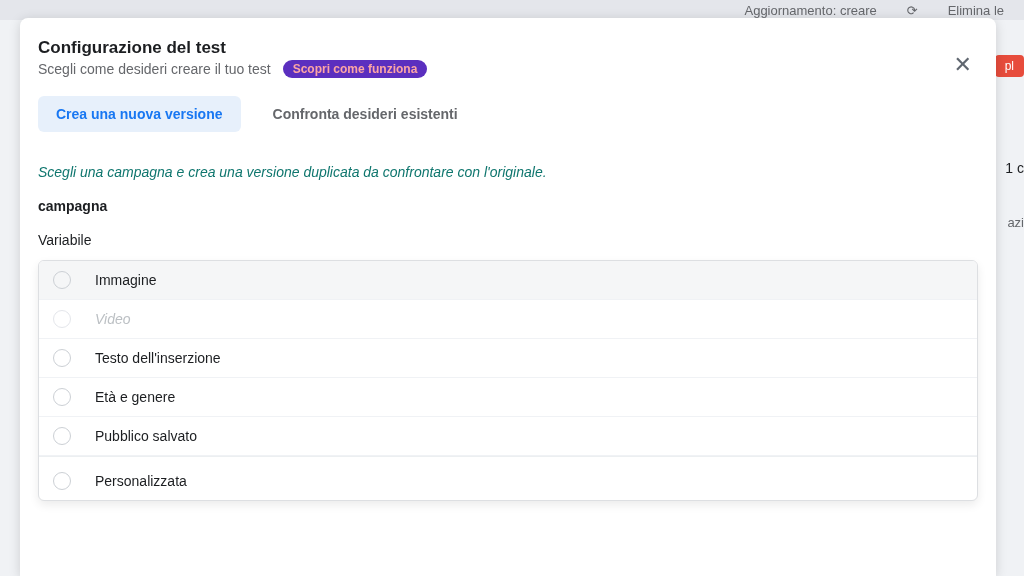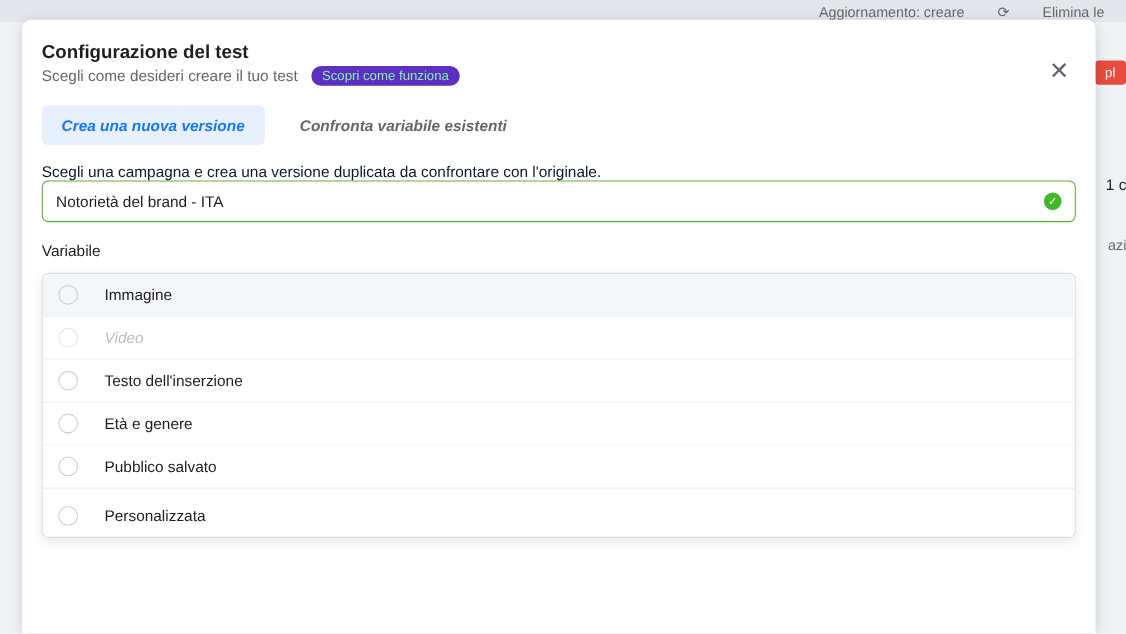--- a/index.html
+++ b/index.html
@@ -72,56 +72,56 @@
     .modal-subtitle {
       font-size: 14px;
       color: #65676b;
       margin-top: 2px;
       display: flex;
       align-items: center;
       gap: 12px;
     }
     .link-pill {
       background: #5b2fbf;
-      color: #86efac;
+      color: #fca5a5;
       font-size: 12px;
-      font-weight: 400;
+      font-weight: 700;
       padding: 2px 10px;
       border-radius: 10px;
     }
     .close-btn {
       font-size: 22px;
       color: #606770;
       cursor: pointer;
       line-height: 1;
       padding: 2px 6px;
     }
     .tabs {
       display: flex;
       gap: 14px;
       margin-top: 18px;
       align-items: center;
-      font-style: italic;
     }
     .tab {
       padding: 10px 18px;
       border-radius: 6px;
       font-size: 14px;
       font-weight: 600;
       color: #65676b;
       cursor: pointer;
     }
     .tab.active {
       background: #e7f0fb;
       color: #1877f2;
     }
     .instruction {
       font-size: 14px;
-      color: #0f172a;
-      margin-top: 16px;
+      color: #0f766e;
+      margin-top: 32px;
+      font-style: italic;
     }
     .field-label {
       font-size: 14px;
       font-weight: 600;
       color: #1c1e21;
       margin-top: 18px;
       margin-bottom: 6px;
     }
     .field-label.plain {
       font-weight: 400;
@@ -212,29 +212,26 @@
         <span class="link-pill">Scopri come funziona</span>
       </div>
     </div>
     <div class="close-btn">
       <span>✕</span>
     </div>
   </div>
 
   <div class="tabs">
     <div class="tab active">Crea una nuova versione</div>
-    <div class="tab">Confronta variabile esistenti</div>
+    <div class="tab">Confronta desideri esistenti</div>
   </div>
 
   <div class="instruction">Scegli una campagna e crea una versione duplicata da confrontare con l'originale.</div>
 
-  <div class="select-box green">
-    <span>Notorietà del brand - ITA</span>
-    <span class="check-icon">✓</span>
-  </div>
+  <div class="field-label">campagna</div>
 
   <div class="field-label plain">Variabile</div>
 
   <div class="dropdown-list" id="dropdown-list">
       <div class="option hover">
         <span class="radio"></span>
         <span>Immagine</span>
       </div>
       <div class="option disabled">
         <span class="radio"></span>

